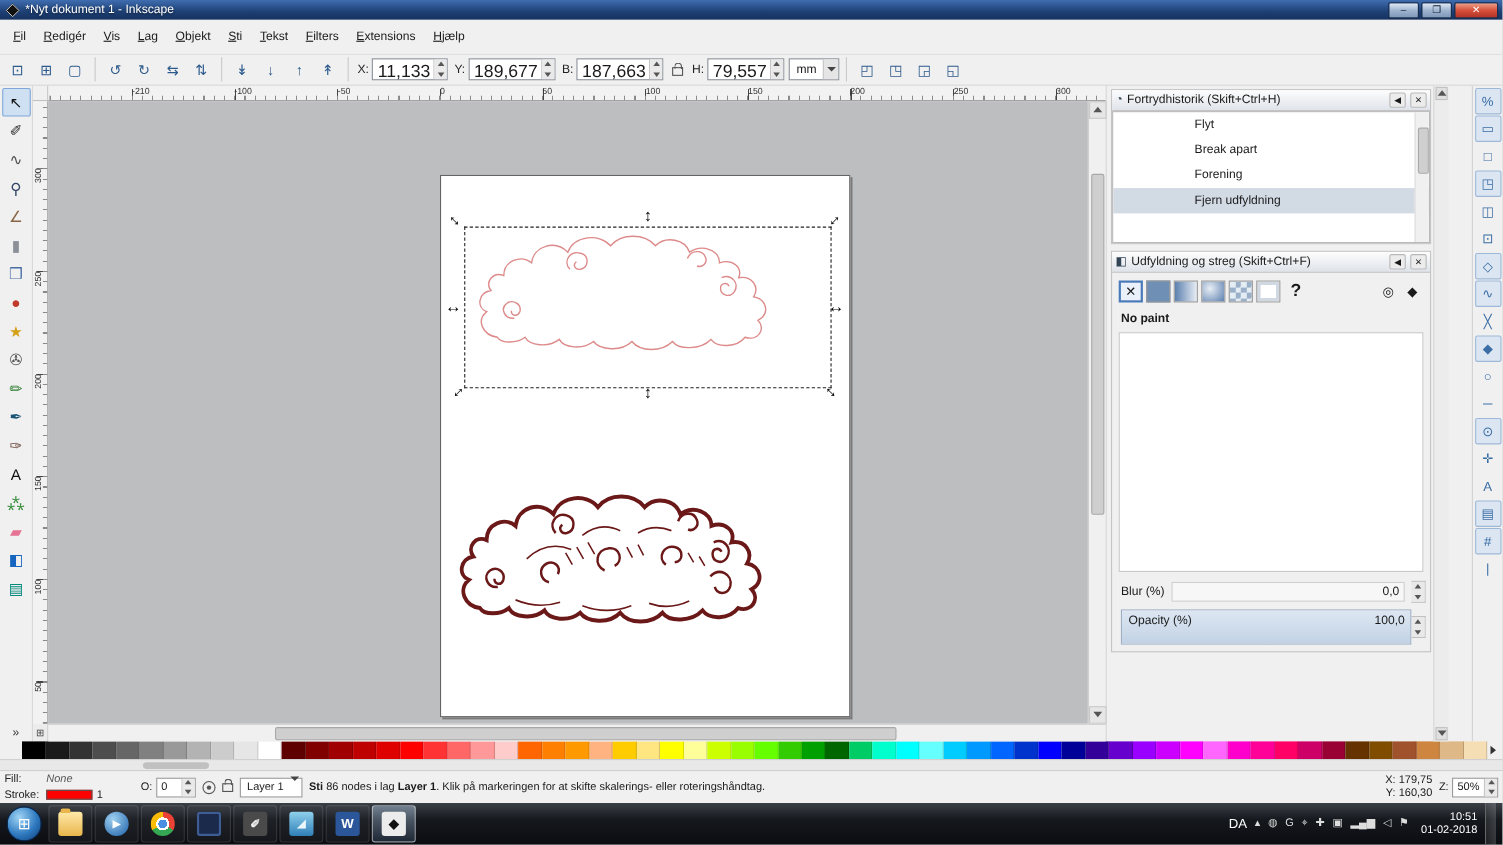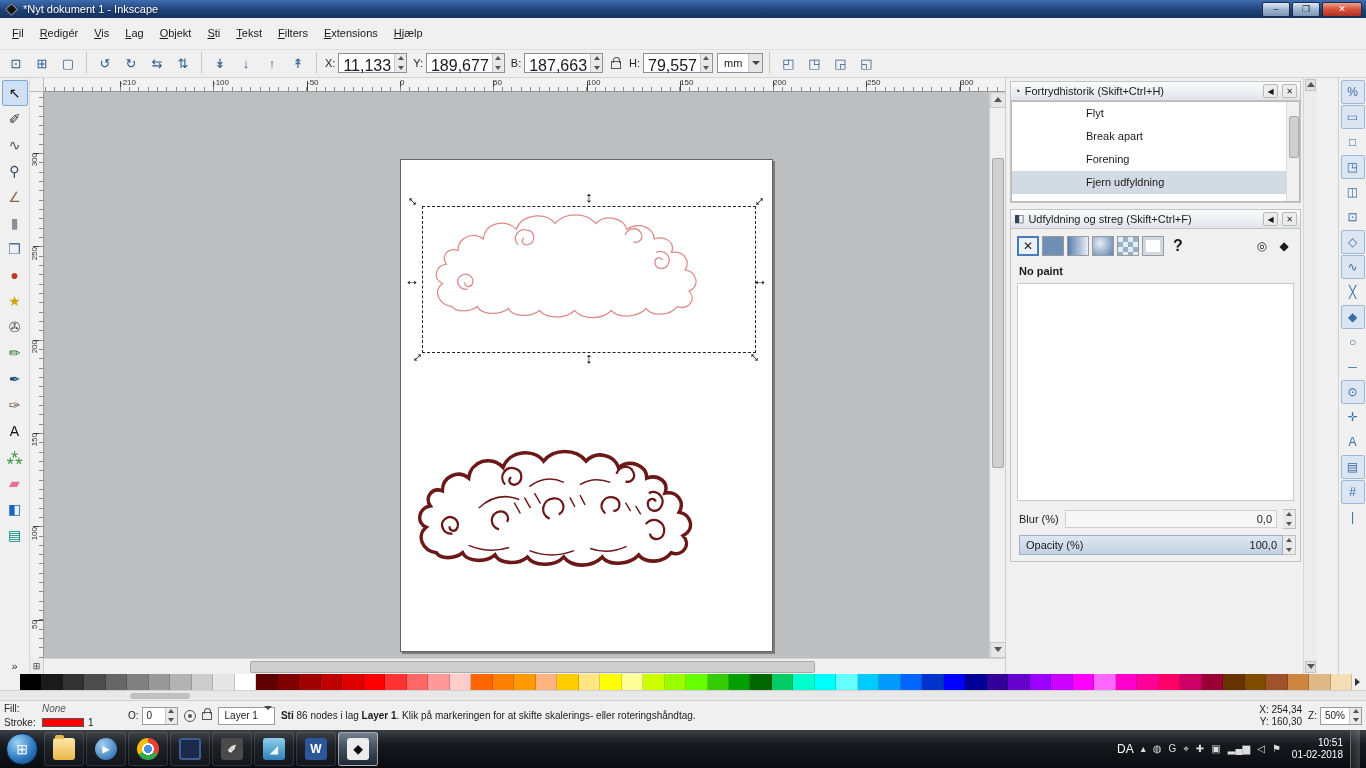--- a/index.html
+++ b/index.html
@@ -80,21 +80,21 @@
 
 .dock{width:312px;background:#f0f0f0;border-left:1px solid #d0d0d0;display:flex}
 .dockinner{width:298px;padding:3px 2px 0 4px;display:flex;flex-direction:column}
 .dockscroll{width:14px;background:#ececec;border-left:1px solid #d6d6d6;position:relative}
 .dockscroll .sb{position:absolute;left:1px;width:11px;height:12px;background:#e0e0e0;border:1px solid #c2c2c2;display:flex;align-items:center;justify-content:center}
 .panel{border:1px solid #c4c4c4;background:#f0f0f0;margin-bottom:6px}
 .ptitle{height:19px;background:linear-gradient(#fdfdfd,#dfe3ea);border-bottom:1px solid #c4c4c4;display:flex;align-items:center;padding:0 3px;gap:4px}
 .ptitle .picon{font-size:11px;color:#345}
 .ptitle .ptext{flex:1;font-size:11px}
 .pbtn{width:15px;height:14px;font-size:8px;line-height:13px;text-align:center;border:1px solid #b9b9b9;background:#ececec;border-radius:2px;cursor:pointer}
-.undolist{background:#fff;border:1px solid #b9b9b9;margin:0;height:101px;position:relative;overflow:hidden}
+.undolist{background:#fff;border:1px solid #b9b9b9;margin:0;height:120px;position:relative;overflow:hidden}
 .undoitem{height:23px;line-height:23px;padding-left:74px;font-size:11px;cursor:pointer}
 .undoitem.active{background:#d2dae4}
 .ulscroll{position:absolute;right:0;top:0;bottom:0;width:13px;background:#f0f0f0;border-left:1px solid #ddd}
 .ulscroll::before{content:'';position:absolute;left:2px;top:14px;width:8px;height:40px;background:#cfcfcf;border:1px solid #aaa;border-radius:2px}
 
 
 .tabsrow{display:flex;align-items:flex-end;padding:4px 2px 0;background:#eaeaea;border-bottom:1px solid #c4c4c4;gap:1px}
 .tab{display:flex;align-items:center;gap:4px;padding:3px 8px;border:1px solid #c4c4c4;border-bottom:none;background:#dcdcdc;border-radius:3px 3px 0 0;cursor:pointer;font-size:11px}
 .tab.active{background:#f6f6f6;padding-bottom:5px}
 .ticon{width:9px;height:9px;display:inline-block}
@@ -110,21 +110,21 @@
 .swbtn[data-kind="pat"]{background:conic-gradient(#9ab0c8 25%,#e4ecf4 0 50%,#9ab0c8 0 75%,#e4ecf4 0);background-size:10px 10px}
 .swbtn[data-kind="sw"]{background:#fff;box-shadow:inset 0 0 0 3px #d0d8e2}
 .swbtn[data-kind="unk"]{border:none;background:none;font-size:16px;font-weight:bold}
 .fillrule{margin-left:auto;display:flex;gap:2px}
 .frbtn{width:20px;height:20px;border:1px solid transparent;display:flex;align-items:center;justify-content:center;font-size:12px;cursor:pointer}
 .nopaint{font-weight:bold;padding:4px 8px 6px}
 .fillarea{background:#fff;border:1px solid #c9c9c9;margin:0 6px;height:218px}
 .blurrow{display:flex;align-items:center;padding:8px 4px 2px 8px;gap:6px}
 .blurrow .btrack{flex:1;height:18px;background:#f7f7f7;border:1px solid #cfcfcf;display:flex;align-items:center;justify-content:flex-end;padding-right:4px}
 .oprow{margin:4px 4px 6px 8px;display:flex;align-items:center}
-.opslider{position:relative;flex:1;height:20px;border:1px solid #9fb0c4;background:#f2f5f9;overflow:hidden}
+.opslider{position:relative;flex:1;height:32px;border:1px solid #9fb0c4;background:#f2f5f9;overflow:hidden}
 .opfill{position:absolute;left:0;top:0;bottom:0;background:linear-gradient(#dde7f2,#c2d2e4)}
 .oplabel{position:absolute;left:6px;top:3px}
 .opval{position:absolute;right:5px;top:3px}
 .minispin{display:flex;flex-direction:column;width:13px;height:20px;border:1px solid #c0c0c0;border-left:none}
 .minispin i{flex:1;display:flex;align-items:center;justify-content:center;background:#e9e9e9}
 .minispin i.up::before{content:'';border:3px solid transparent;border-bottom:4px solid #555;transform:translateY(-2px)}
 .minispin i.dn::before{content:'';border:3px solid transparent;border-top:4px solid #555;transform:translateY(2px)}
 
 .dockgap{width:21px;background:#f0f0f0}
 .snapbar{width:28px;background:#f0f0f0;border-left:1px solid #d0d0d0;display:flex;flex-direction:column;align-items:center;padding-top:2px}
@@ -599,21 +599,21 @@
     <span class="eyeicon"></span>
     <span class="lockicon" style="margin:0"></span>
     <span class="layersel">
       <span>Layer 1</span>
       <span class="caret"></span>
     </span>
     <span class="msg">
       
     <span class="active">Sti</span><span> 86 nodes i lag </span><span class="active">Layer 1</span><span>. Klik på markeringen for at skifte skalerings- eller roteringshåndtag.</span></span>
     <div class="xy-block">
-      <span><span>X:</span> <span>254,34</span></span>
+      <span><span>X:</span> <span>179,75</span></span>
       <span><span>Y:</span> <span>160,30</span></span>
     </div>
     <span class="zfield">
       <span>Z:</span>
       <span class="zbox">
           <span class="v">50%</span>
           <span class="spin">
             <i class="up"></i>
             <i class="dn"></i>
           </span>

